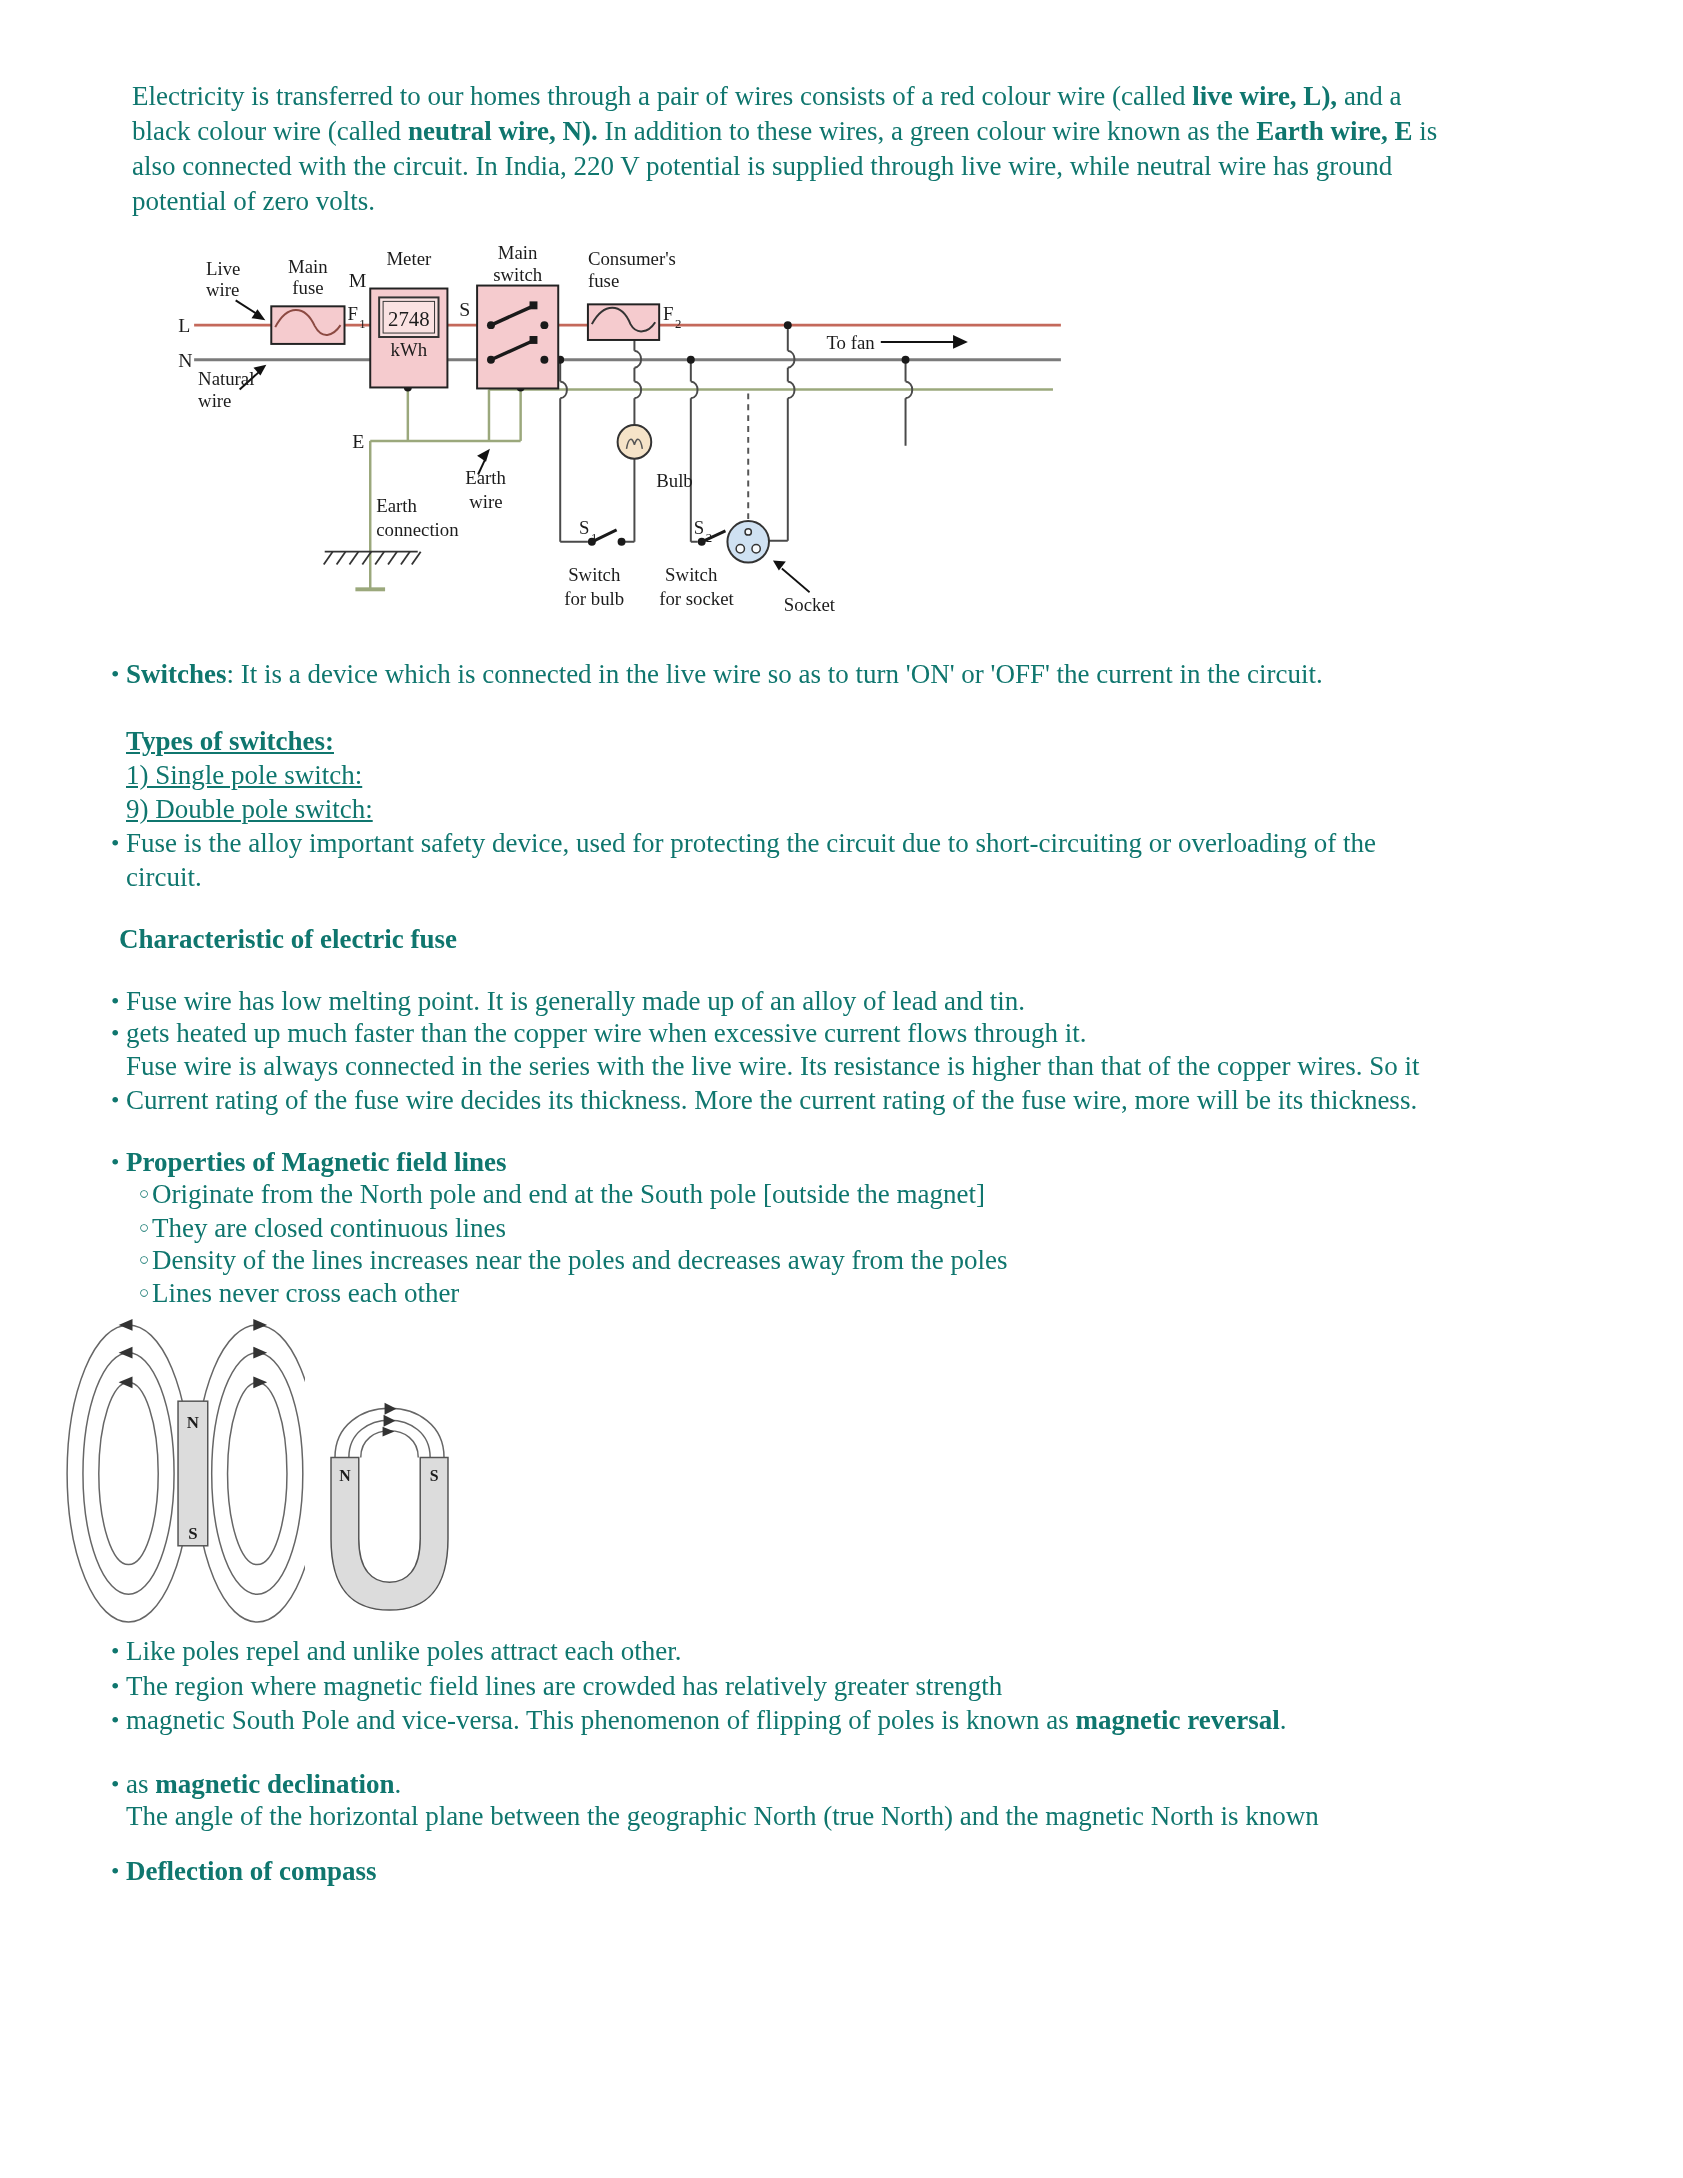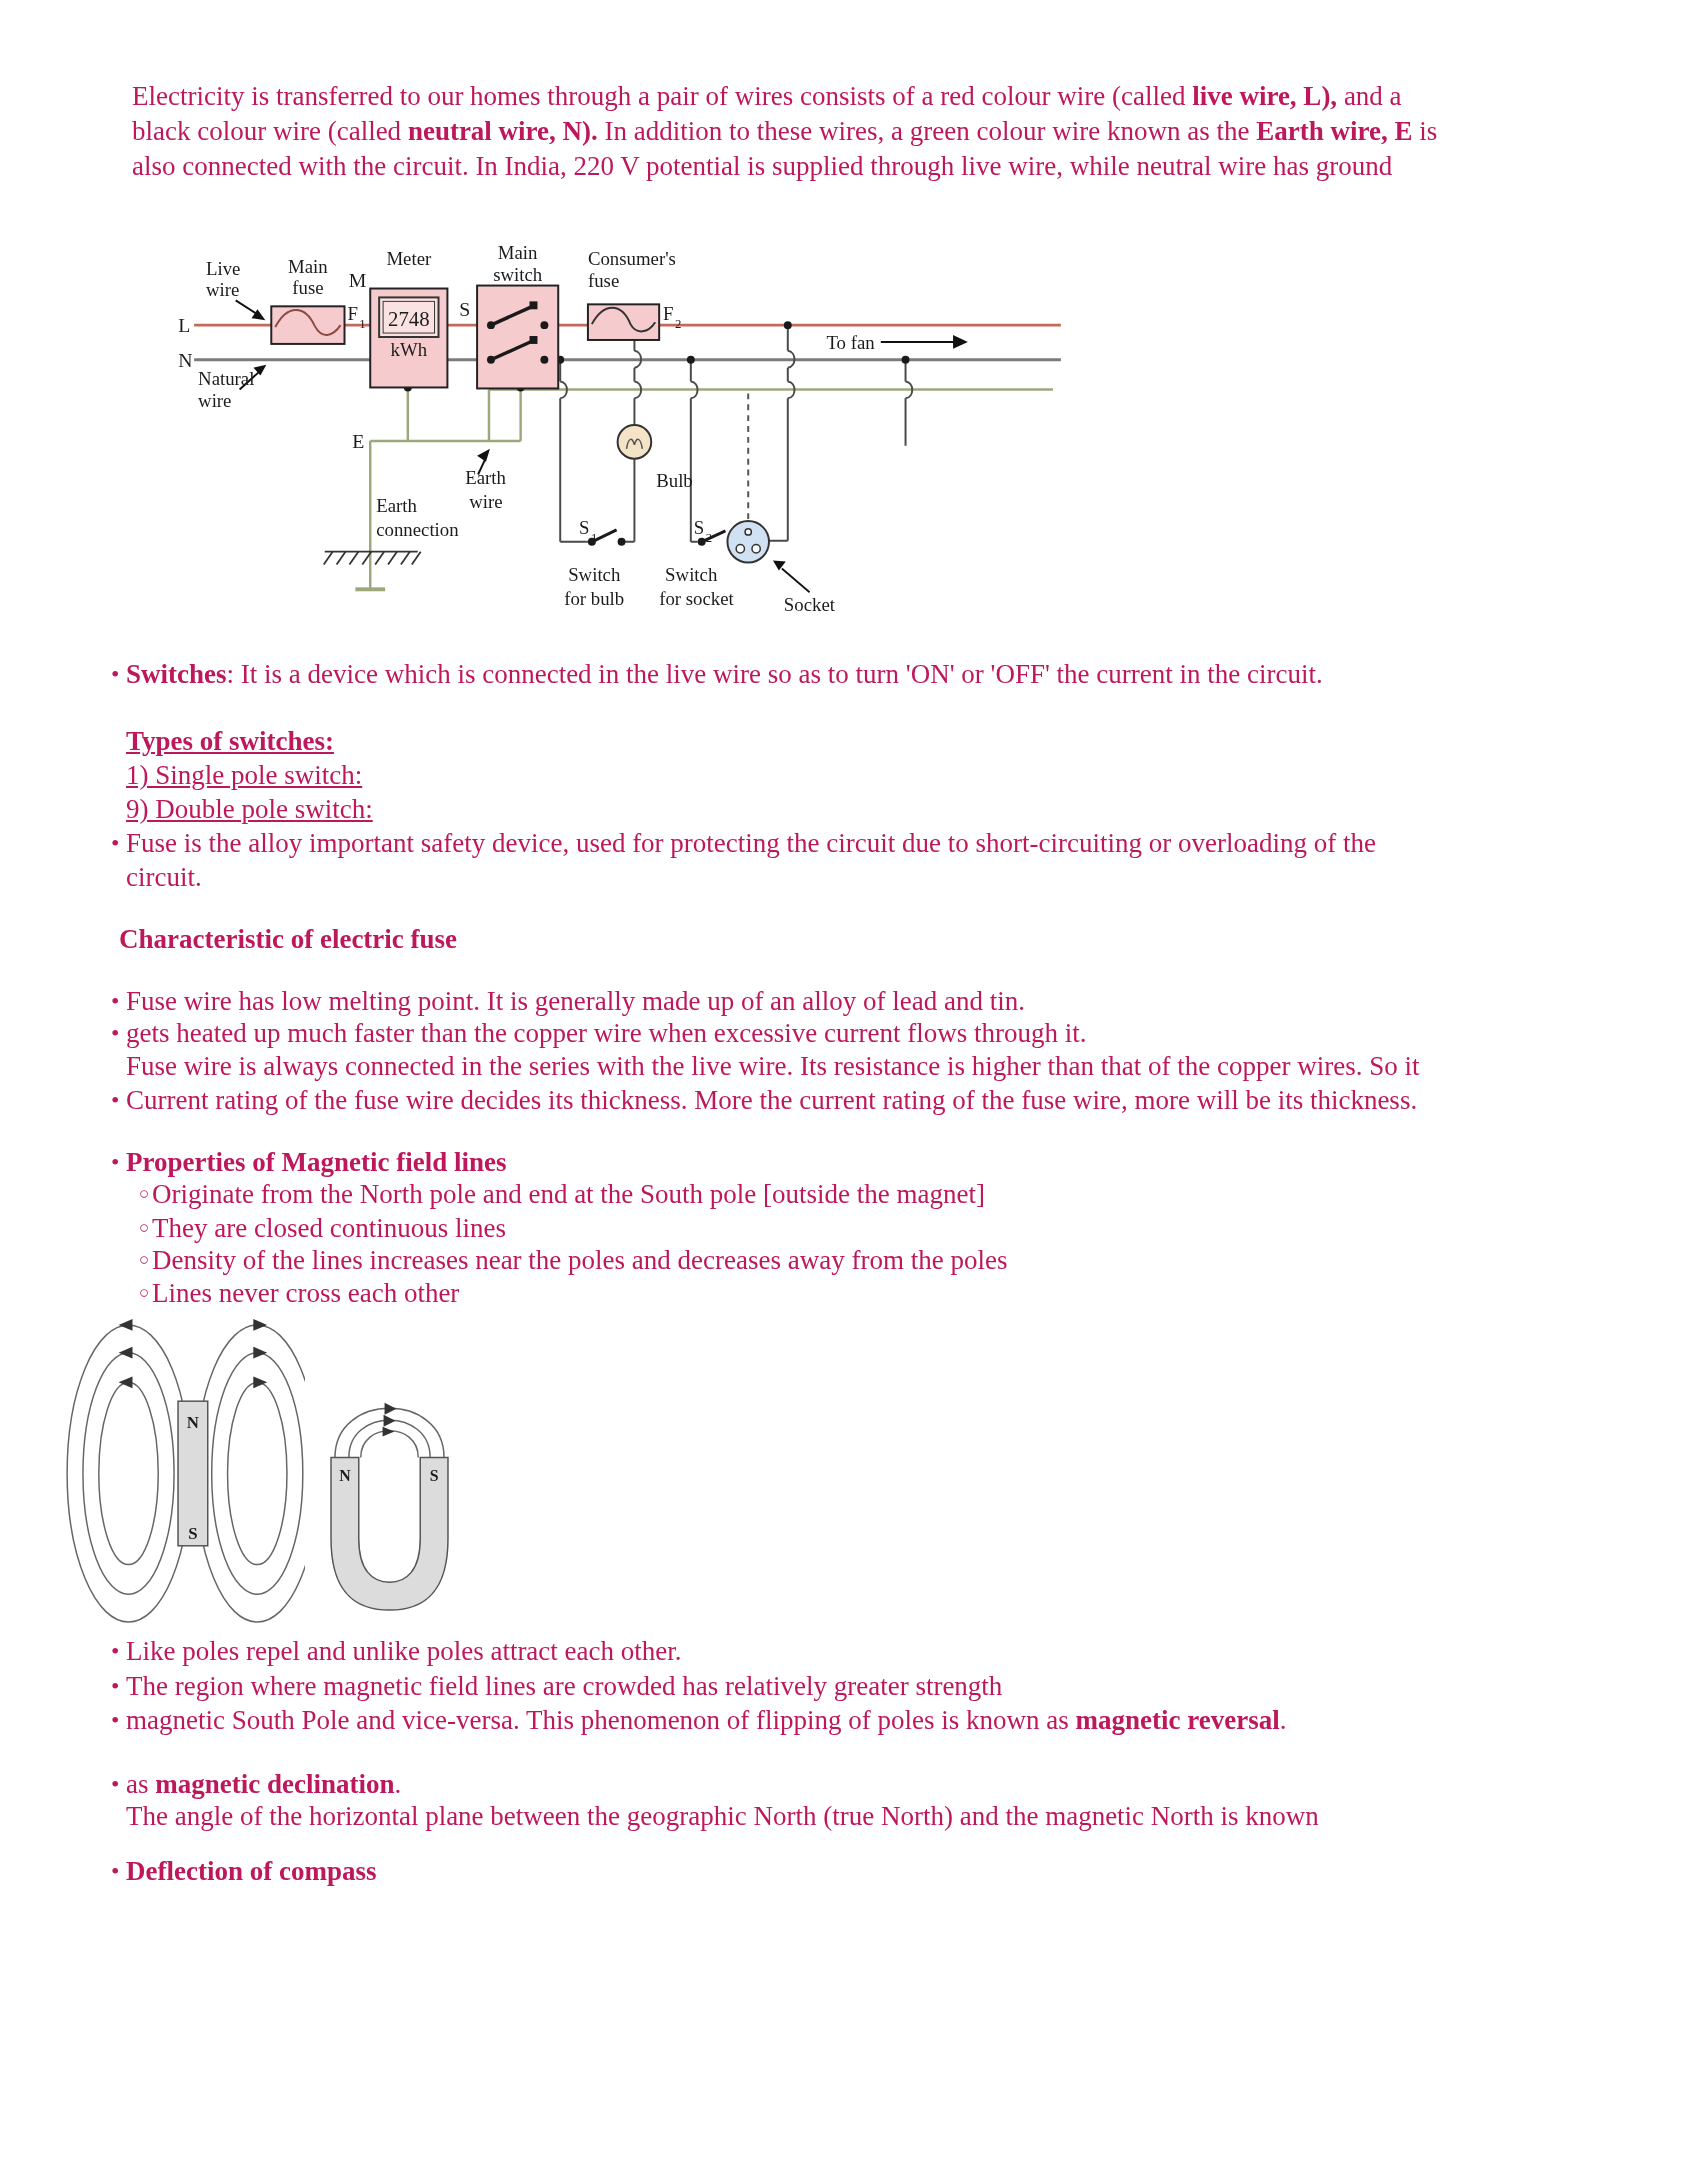--- a/index.html
+++ b/index.html
@@ -1,17 +1,17 @@
 <!DOCTYPE html>
 <html><head>
 <meta charset="utf-8">
 <style>
   html,body{margin:0;padding:0;background:#e8e8e8;}
   .page{position:relative;width:1683px;height:2178px;background:#ffffff;
-        font-family:"Liberation Serif",serif;font-size:27px;color:#be185d;overflow:hidden;}
+        font-family:"Liberation Serif",serif;font-size:27px;color:#0f766e;overflow:hidden;}
   .abs{position:absolute;}
   .intro{position:absolute;left:132px;top:79px;line-height:35px;}
   .plain{position:absolute;left:126px;line-height:34px;text-decoration:underline;}
   .row{position:absolute;left:111px;display:flex;line-height:34px;}
   .row .dot{flex:0 0 15px;font-size:24px;}
   .row.sub{left:139px;}
   .row.sub .dot{flex:0 0 13px;font-size:17px;line-height:34px;}
   .heading{position:absolute;left:74px;line-height:34px;margin-left:45px;}
   .ln{white-space:nowrap;}
   b{font-weight:bold;}
@@ -20,20 +20,21 @@
 </style>
 </head>
 <body>
 
 <div class="page">
 
   <div class="intro">
       <div class="ln"><span>Electricity is transferred to our homes through a pair of wires consists of a red colour wire (called </span><b>live wire, L),</b><span> and a</span></div>
       <div class="ln"><span>black colour wire (called </span><b>neutral wire, N).</b><span> In addition to these wires, a green colour wire known as the </span><b>Earth wire, E</b><span> is</span></div>
       <div class="ln"><span>also connected with the circuit. In India, 220 V potential is supplied through live wire, while neutral wire has ground</span></div>
+      <div class="ln"><span>potential of zero volts.</span></div>
     </div>
 
   <svg class="abs" style="left:176px;top:243px" width="903" height="376" viewBox="0 0 912 380">
 
     <path d="M18,83 H894" stroke="#c4695b" stroke-width="3" fill="none"></path>
     <path d="M18,118 H894" stroke="#7b7b7b" stroke-width="3" fill="none"></path>
 
     <g stroke="#9ba87c" stroke-width="2.5" fill="none">
       <path d="M316,148 H886"></path>
       <path d="M196,200 H348"></path>

